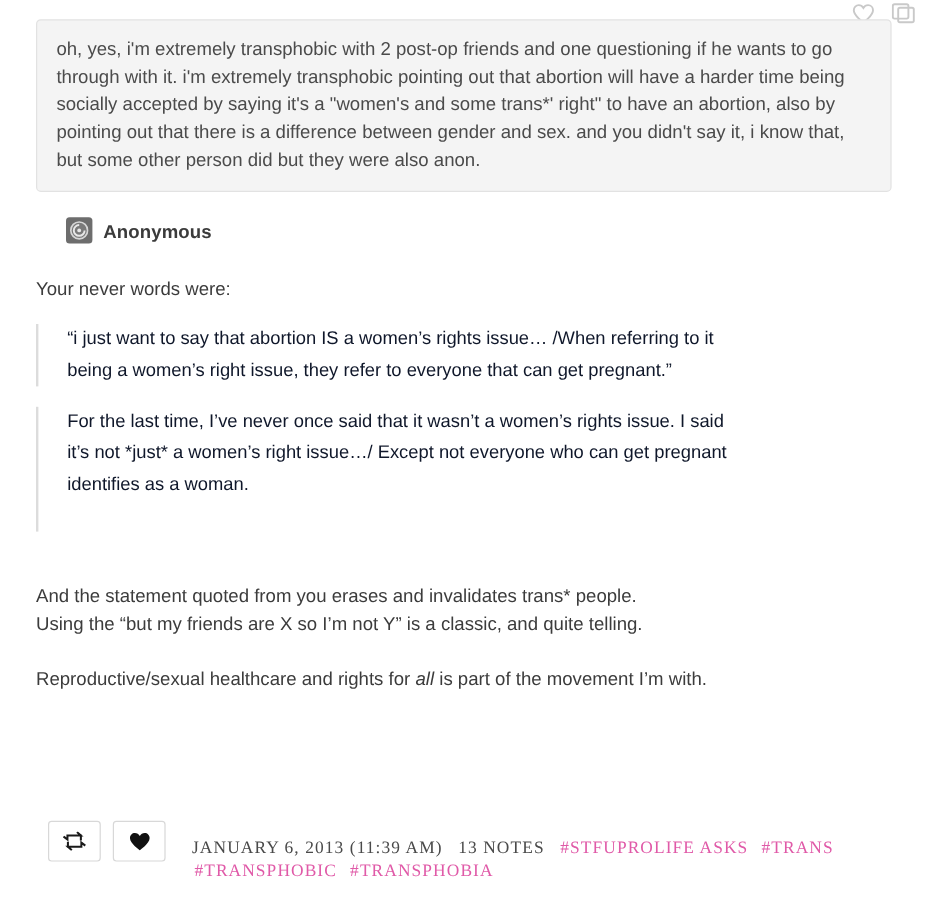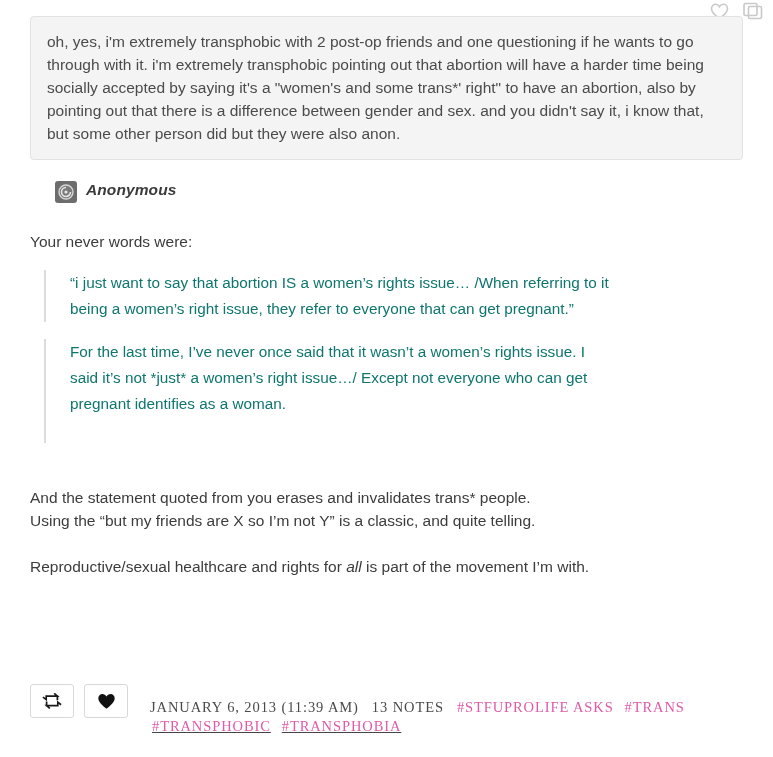--- a/index.html
+++ b/index.html
@@ -47,24 +47,23 @@
   }
   .ask-bubble p {
     margin: 0;
     font-size: 15.5px;
     line-height: 23px;
     color: #4b4b4b;
   }
 
   .asker-row {
     display: flex;
-    align-items: flex-start;
+    align-items: flex-end;
     gap: 9px;
     margin: 21px 0 0 55px;
-    font-style: italic;
   }
   .asker-avatar {
     width: 22px;
     height: 22px;
     border-radius: 3px;
     background: #6d6d6d;
     display: flex;
     align-items: center;
     justify-content: center;
     flex: none;
@@ -80,41 +79,41 @@
   .body-text {
     margin: 0 30px;
     font-size: 15.5px;
     line-height: 23px;
     color: #3c3c3c;
   }
   .lead-line {
     margin-top: 27px;
   }
   .blockquote {
-    margin: 17px 30px 0 44px;
+    margin: 17px 30px 0 30px;
     border-left: 2px solid #dcdcdc;
     padding-left: 24px;
     font-size: 15.3px;
     line-height: 26px;
-    color: #0f766e;
+    color: #0f172a;
   }
   .blockquote.tall { padding-bottom: 26px; }
   .mid-line { margin-top: 29px; }
 
   .closing {
     margin-top: 43px;
   }
   .closing .l2 { display:block; }
   .para-gap { margin-top: 23px; }
   .sig { margin-top: 23px; }
 
   
   .footer {
     position: absolute;
-    left: 30px;
+    left: 40px;
     top: 684px;
     width: 713px;
   }
   .footer-row {
     display: flex;
     align-items: flex-start;
   }
   .btn-group {
     display: flex;
     gap: 10px;
@@ -146,21 +145,20 @@
     color: #e05aa8;
     text-decoration: none;
     letter-spacing: 0.9px;
   }
   .tag-spacer { display:inline-block; width: 11px; }
   .tags-line2 {
     font-family: "Liberation Serif", serif;
     font-size: 14.5px;
     margin-left: 122px;
     margin-top: -4px;
-    text-decoration: underline;
   }
 </style>
 </head>
 <body>
 
 <div class="top-icons">
   <span class="icon-heart-outline">
     <svg width="19" height="17" viewBox="0 0 19 17">
       <path d="M9.5 15.5C9.5 15.5 1.5 10.2 1.5 5.6 1.5 3 3.4 1.3 5.6 1.3c1.7 0 3.1 1 3.9 2.3.8-1.3 2.2-2.3 3.9-2.3 2.2 0 4.1 1.7 4.1 4.3 0 4.6-8 9.9-8 9.9z" fill="none" stroke="#c9c9c9" stroke-width="1.6"></path>
     </svg>

